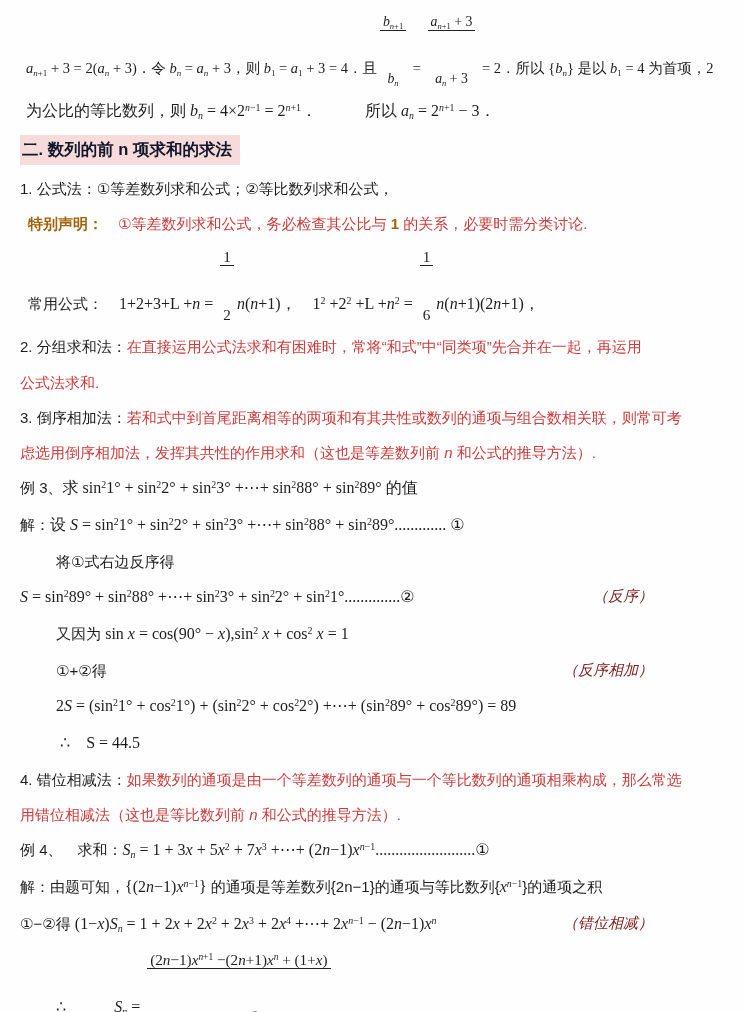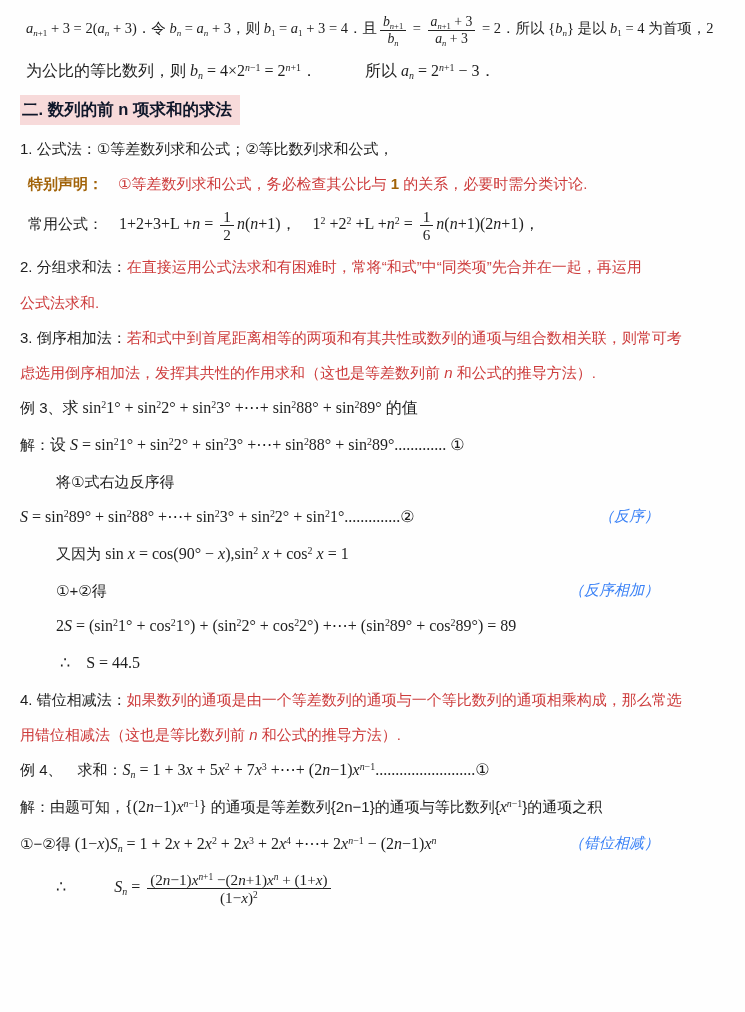--- a/index.html
+++ b/index.html
@@ -15,33 +15,33 @@
   .seg.bold{font-weight:normal;}
   .seg.red{color:#cd3b3b;}
   .seg.redbold{color:#a16207;font-weight:bold;}
   .seg.heading{
     color:#0f172a;font-weight:bold;font-size:16.5px;
     background:#f7dada;padding:2px 8px 2px 2px;display:inline-block;
   }
   .seg.math{font-family:"Liberation Serif","DejaVu Serif",serif;font-size:16px;}
   .seg.small{font-size:14.5px;}
   .seg.comment{
-    position:absolute;right:68px;color:#3b82f6;font-style:italic;
+    position:absolute;right:74px;color:#7f1d1d;font-style:italic;
     font-family:"Liberation Serif","DejaVu Serif",serif;white-space:nowrap;
   }
   .seg i{font-style:italic;font-family:inherit;}
   sub,sup{font-size:0.62em;line-height:0;}
   sub{vertical-align:-0.3em;}
   sup{vertical-align:0.5em;}
   .frac{
     display:inline-block;vertical-align:-0.75em;text-align:center;
     line-height:1.15;margin:0 3px;font-size:0.95em;
   }
   .frac .fnum{display:block;border-bottom:1.2px solid #222;padding:0 3px;}
-  .frac .fden{display:block;padding:0 3px;}
+  .frac .fden{display:block;padding:0 3px;margin-top:40px;}
 </style>
 </head>
 <body>
 
 <div class="page">
   <div>
       <div class="line" style="margin-left: 6px;"><span class="seg norm small math"><i>a</i><sub><i>n</i>+1</sub> + 3 = 2(<i>a</i><sub><i>n</i></sub> + 3)．令 <i>b</i><sub><i>n</i></sub> = <i>a</i><sub><i>n</i></sub> + 3，则 <i>b</i><sub>1</sub> = <i>a</i><sub>1</sub> + 3 = 4．且<span class="frac"><span class="fnum"><i>b</i><sub><i>n</i>+1</sub></span><span class="fden"><i>b</i><sub><i>n</i></sub></span></span> = <span class="frac"><span class="fnum"><i>a</i><sub><i>n</i>+1</sub> + 3</span><span class="fden"><i>a</i><sub><i>n</i></sub> + 3</span></span> = 2．所以 {<i>b</i><sub><i>n</i></sub>} 是以 <i>b</i><sub>1</sub> = 4 为首项，2</span></div>
       <div class="line" style="margin-left: 6px; margin-top: 4px;"><span class="seg norm math">为公比的等比数列，则 <i>b</i><sub><i>n</i></sub> = 4×2<sup><i>n</i>−1</sup> = 2<sup><i>n</i>+1</sup>．　　　所以 <i>a</i><sub><i>n</i></sub> = 2<sup><i>n</i>+1</sup> − 3．</span></div>
       <div class="line" style="margin-top: 6px;"><span class="seg heading">二. 数列的前 n 项求和的求法</span></div>
       <div class="line" style="margin-top: 4px;"><span class="seg bold">1. 公式法：</span><span class="seg norm">①等差数列求和公式；②等比数列求和公式，</span></div>

